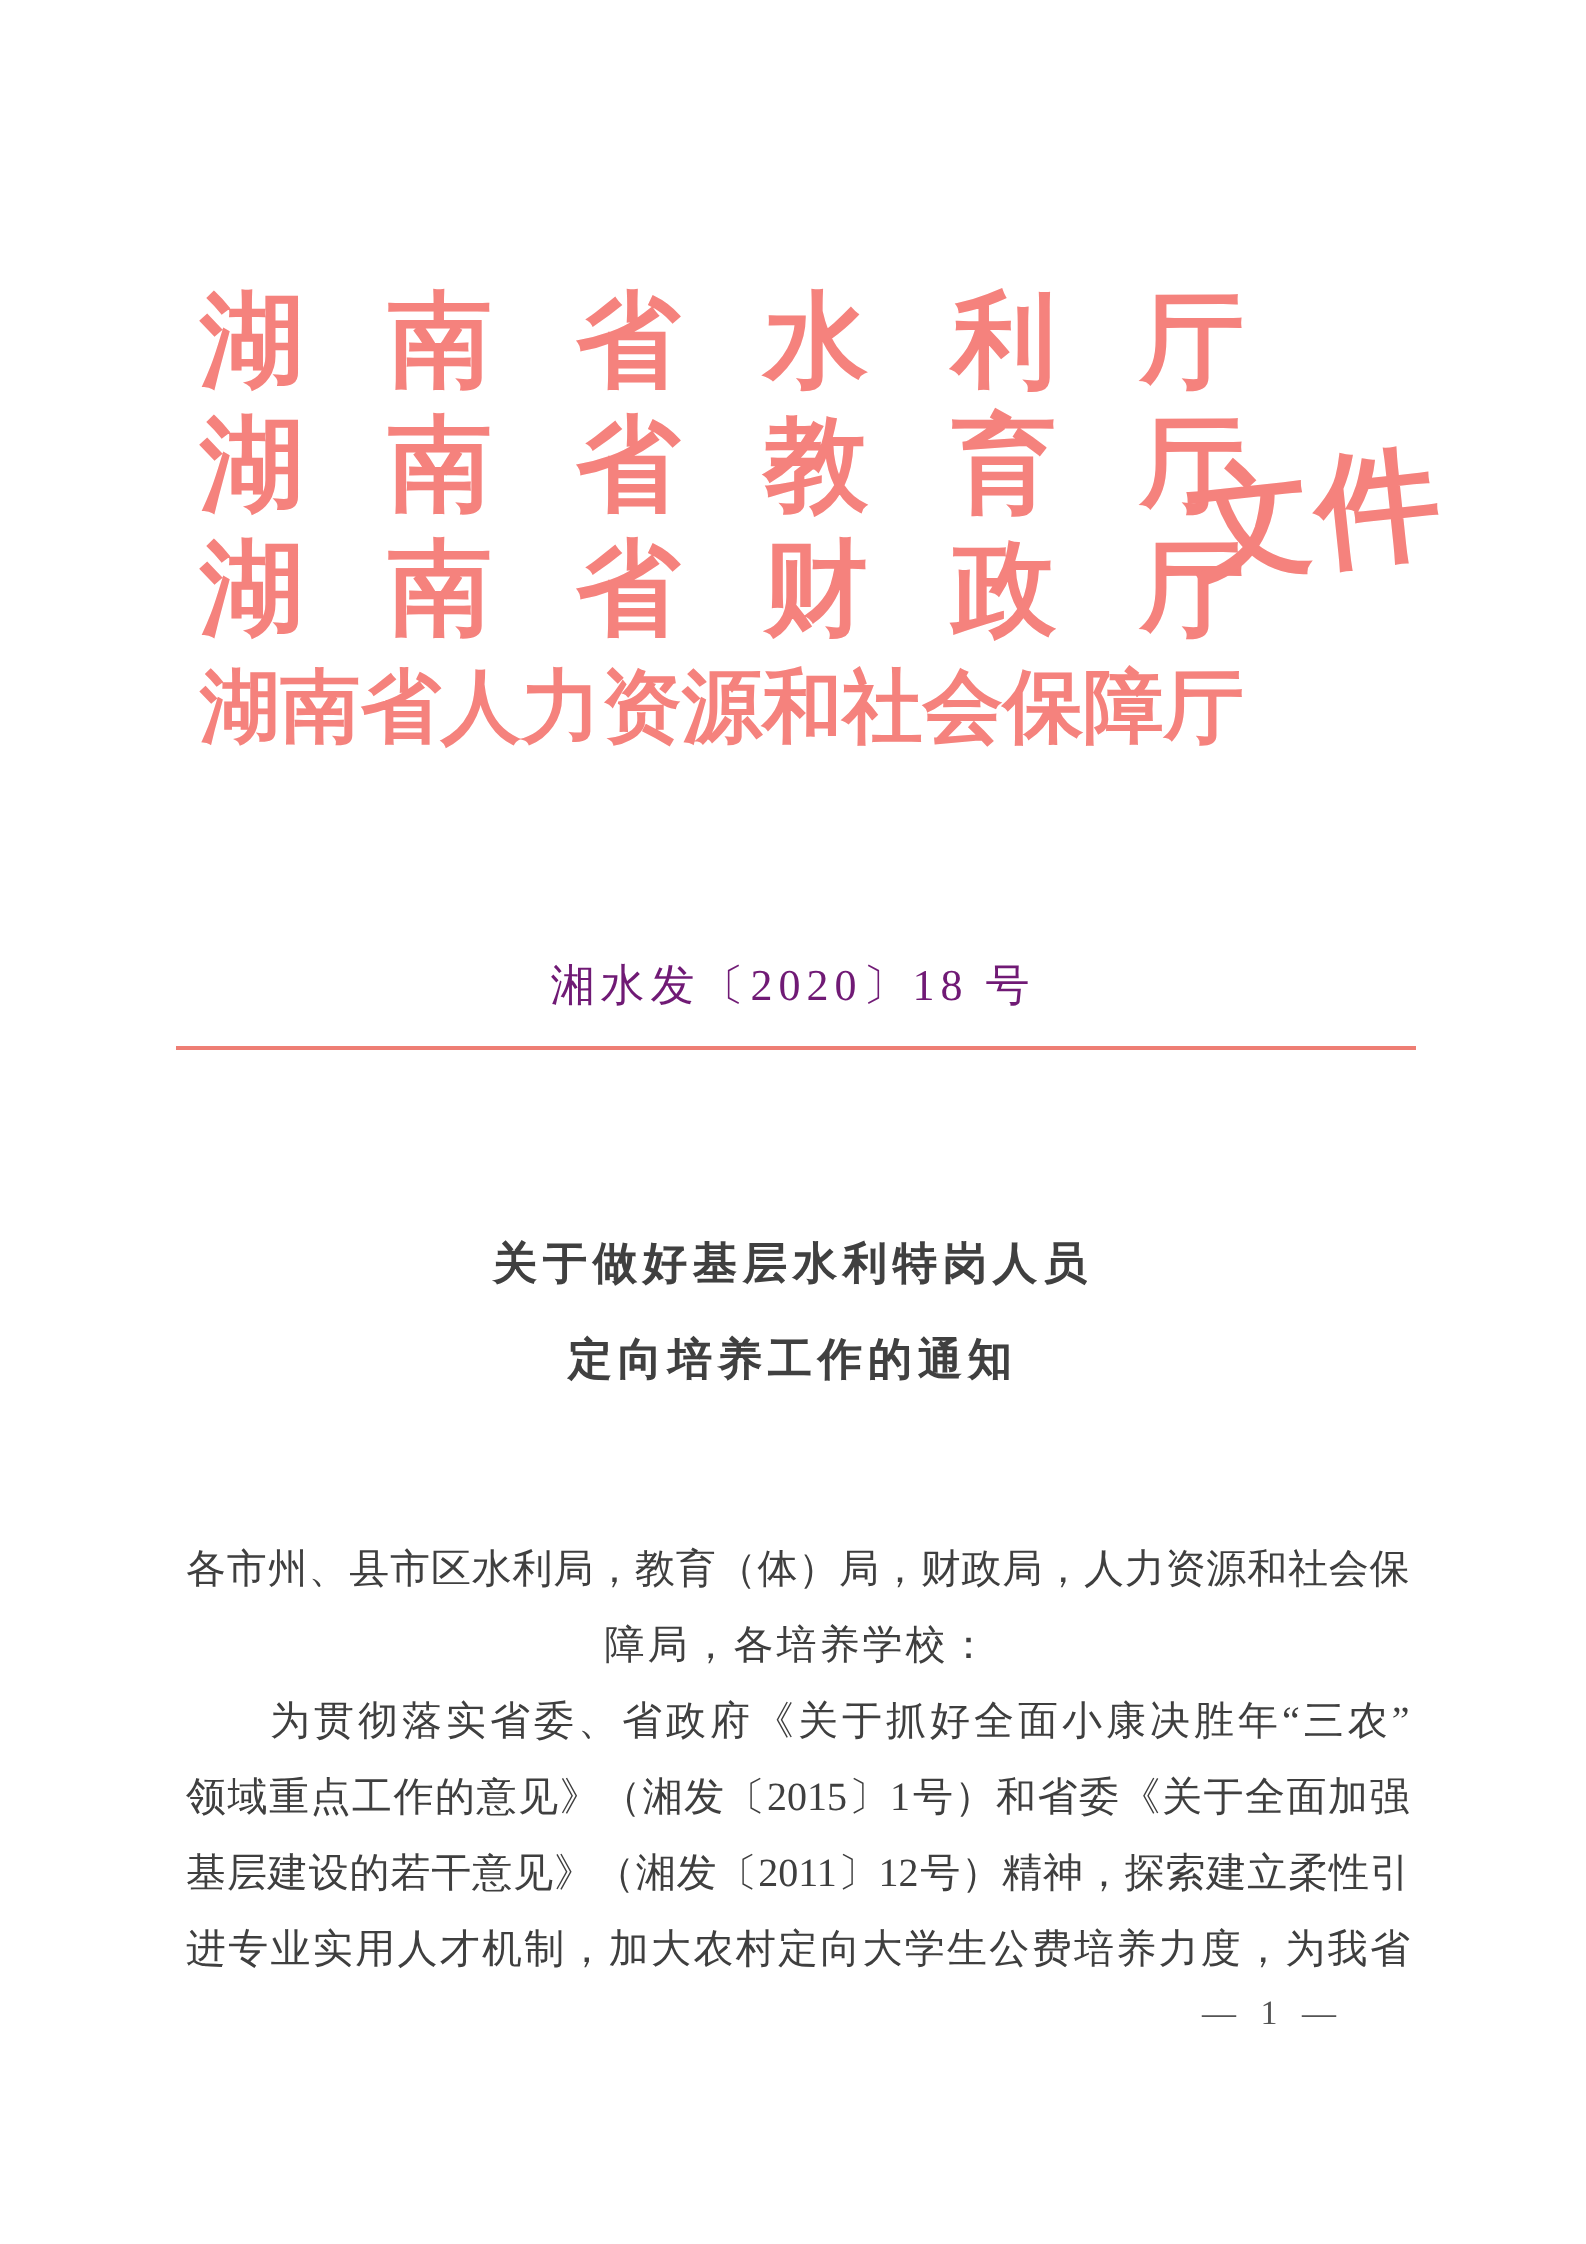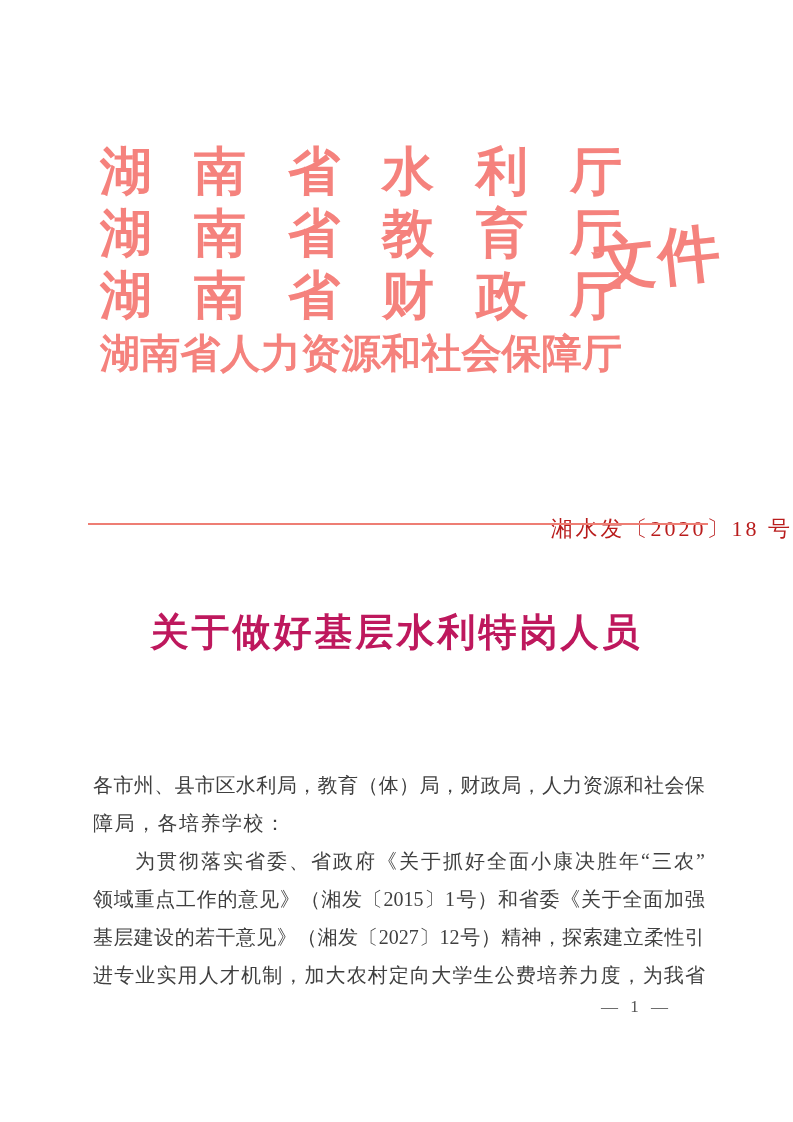--- a/index.html
+++ b/index.html
@@ -31,51 +31,50 @@
     position:absolute; left:594px; top:222px;
     color:#f5827d; font-weight:bold;
     font-size:62px; line-height:72px; letter-spacing:2px;
     transform:rotate(-6deg);
     white-space:nowrap;
   }
 
   
   .doc-number {
     position:absolute; top:478px; left:0; width:100%;
-    text-align:right;
+    text-align:center;
     font-size:22px; letter-spacing:3px;
-    color:#b91c1c;
-    margin-top:36px;
+    color:#701a75;
   }
   .red-divider {
     position:absolute; top:523px; left:88px;
     width:620px; height:2px;
     background:#ee7e74;
   }
 
   
   .doc-title {
     position:absolute; top:608px; left:0; width:100%;
     text-align:center;
-    font-weight:bold; color:#be185d;
-    font-size:38px; line-height:48px; letter-spacing:3px;
+    font-weight:bold; color:#404040;
+    font-size:22px; line-height:48px; letter-spacing:3px;
   }
 
   
   .doc-body {
     position:absolute; top:766px; left:93px; width:612px;
     font-size:20px; color:#3f3f3f;
   }
   .bline { height:38px; line-height:38px; }
   .bline.flex {
     display:flex; justify-content:space-between; align-items:center;
     white-space:nowrap;
   }
   .bline.indent { padding-left:42px; }
-  .bline.plain { letter-spacing:1.5px; }
+  .bline.plain { letter-spacing:1.5px;text-align:center; }
 
   
   .page-number {
     position:absolute; top:997px; left:601px;
     font-size:17px; letter-spacing:4px; color:#545454;
     white-space:nowrap;
   }
 </style>
 </head>
 <body>
@@ -123,20 +122,21 @@
 </div>
 
 <div class="doc-type">文件</div>
 
 <div class="doc-number">湘水发〔2020〕18 号</div>
 
 <div class="red-divider"></div>
 
 <div class="doc-title">
   <div>关于做好基层水利特岗人员</div>
+  <div>定向培养工作的通知</div>
 </div>
 
 <div class="doc-body">
   <div class="bline flex">
       <span>各</span>
       <span>市</span>
       <span>州</span>
       <span>、</span>
       <span>县</span>
       <span>市</span>
@@ -235,21 +235,21 @@
       <span>的</span>
       <span>若</span>
       <span>干</span>
       <span>意</span>
       <span>见</span>
       <span>》</span>
       <span>（</span>
       <span>湘</span>
       <span>发</span>
       <span>〔</span>
-      <span>2027</span>
+      <span>2011</span>
       <span>〕</span>
       <span>12</span>
       <span> </span>
       <span>号</span>
       <span>）</span>
       <span>精</span>
       <span>神</span>
       <span>，</span>
       <span>探</span>
       <span>索</span>

